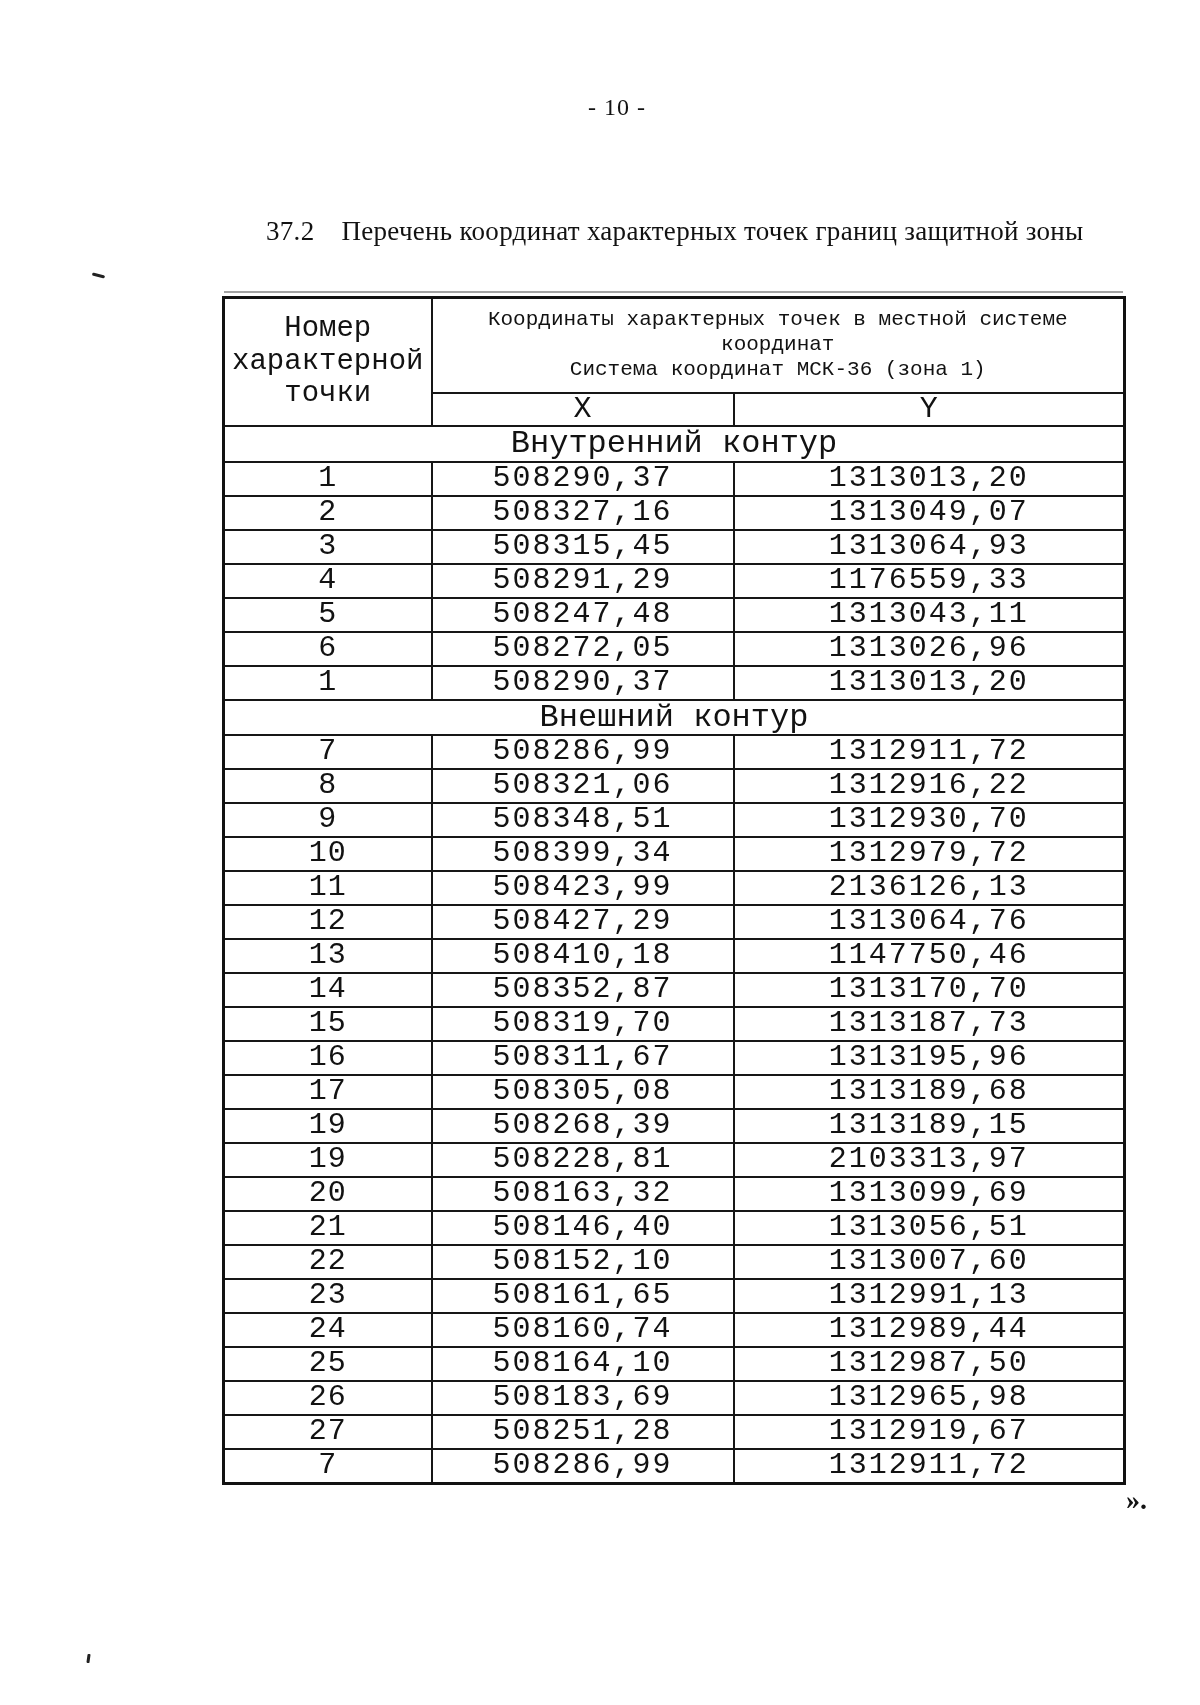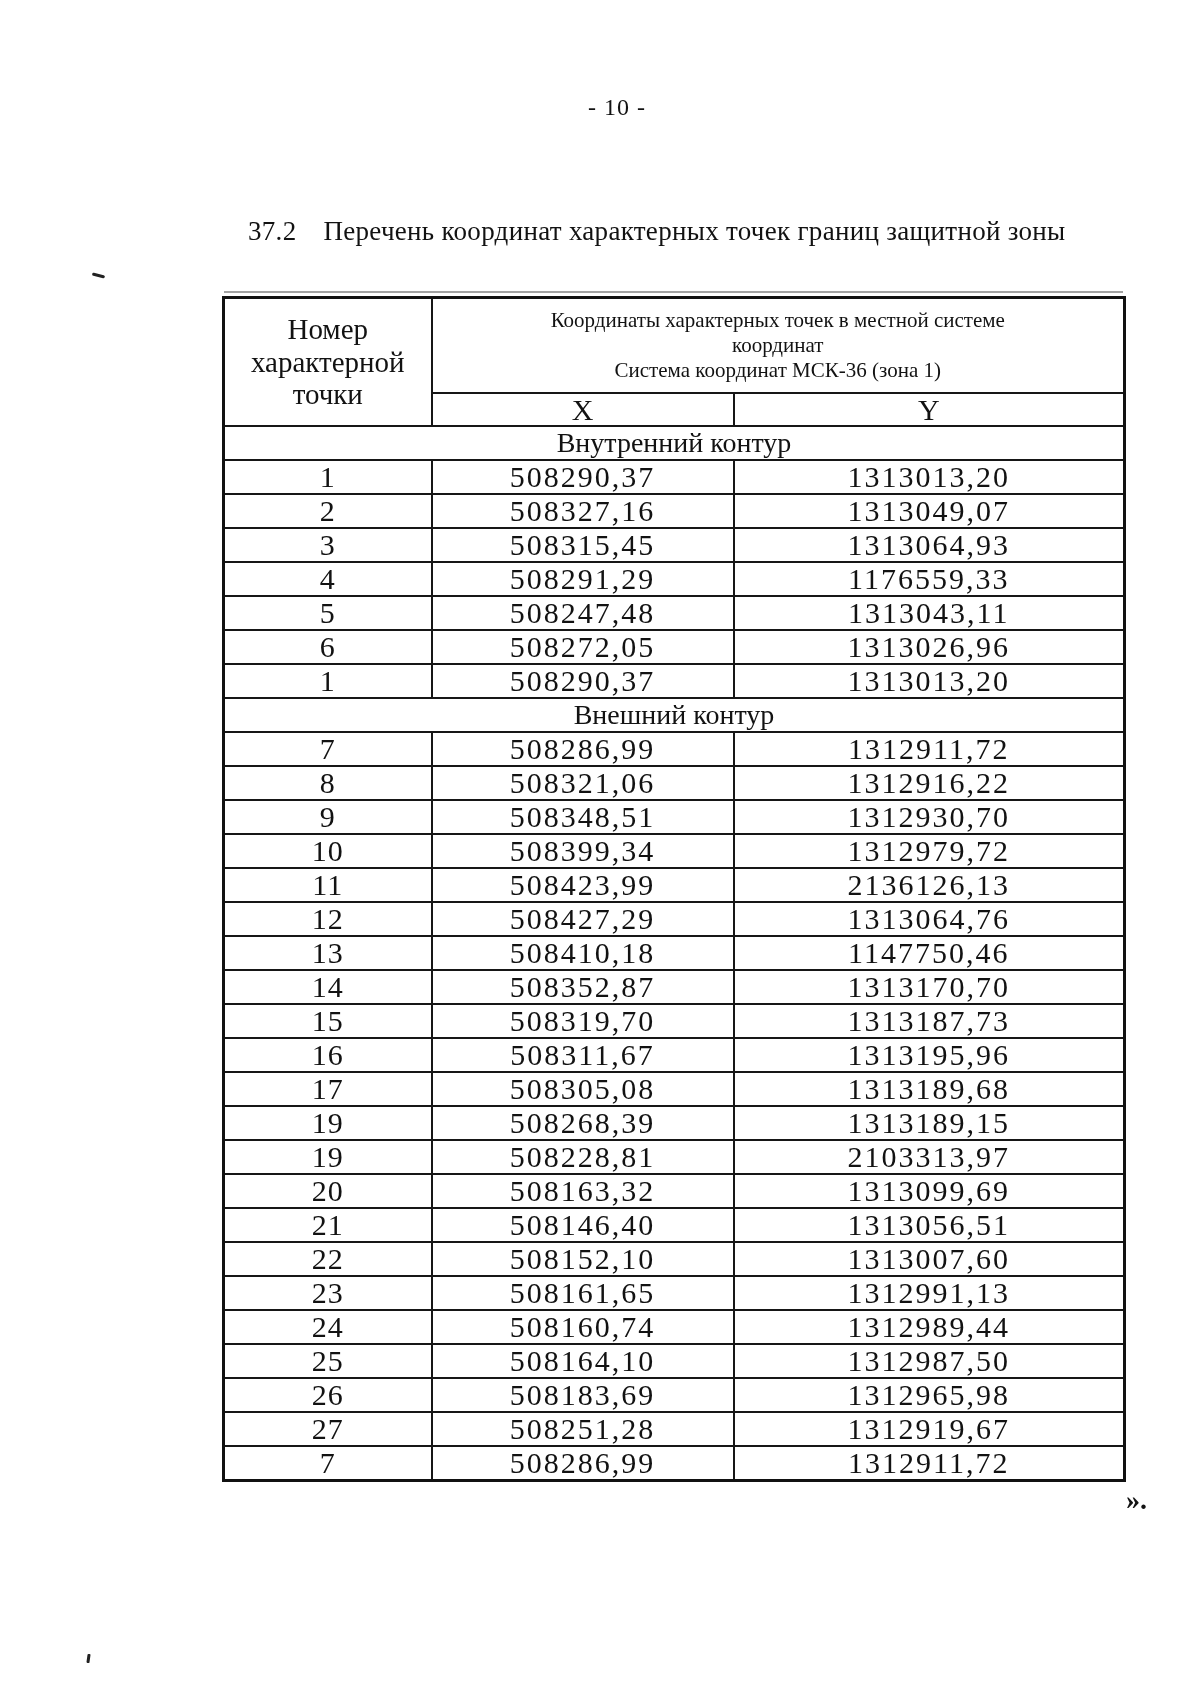--- a/index.html
+++ b/index.html
@@ -22,21 +22,21 @@
     left: 0;
     width: 1234px;
     text-align: center;
     font-size: 24px;
     letter-spacing: 1px;
   }
 
   .heading {
     position: absolute;
     top: 216px;
-    left: 248px;
+    left: 266px;
     font-size: 27px;
     white-space: nowrap;
     letter-spacing: 0.3px;
   }
   .heading .heading-number {
     display: inline-block;
     margin-right: 27px;
   }
 
   
@@ -52,20 +52,21 @@
 
   table.coords-table {
     position: absolute;
     top: 296px;
     left: 222px;
     width: 901px;
     border-collapse: collapse;
     table-layout: fixed;
     font-size: 30px;
     line-height: 1.05;
+    font-family: Liberation Mono, monospace;
   }
   table.coords-table td {
     border: 2px solid #161616;
     text-align: center;
     vertical-align: middle;
     padding: 0;
     overflow: hidden;
   }
   table.coords-table {
     border: 3px solid #111111;
@@ -83,21 +84,21 @@
   }
   td.cell-coords-header {
     font-size: 21px;
     line-height: 1.18;
     padding: 4px 10px 2px 10px;
   }
   td.cell-xy-header {
     font-size: 30px;
   }
   td.cell-section {
-    font-size: 28px;
+    font-size: 32px;
   }
 
   
   td.cell-n { padding-left: 16px; letter-spacing: 1px; }
   td.cell-x { padding-left: 44px; letter-spacing: 2px; margin-left: 19px; }
   td.cell-y { padding-right: 96px; letter-spacing: 2px; margin-left: 34px; }
 
   .closing-mark {
     position: absolute;
     top: 1484px;

